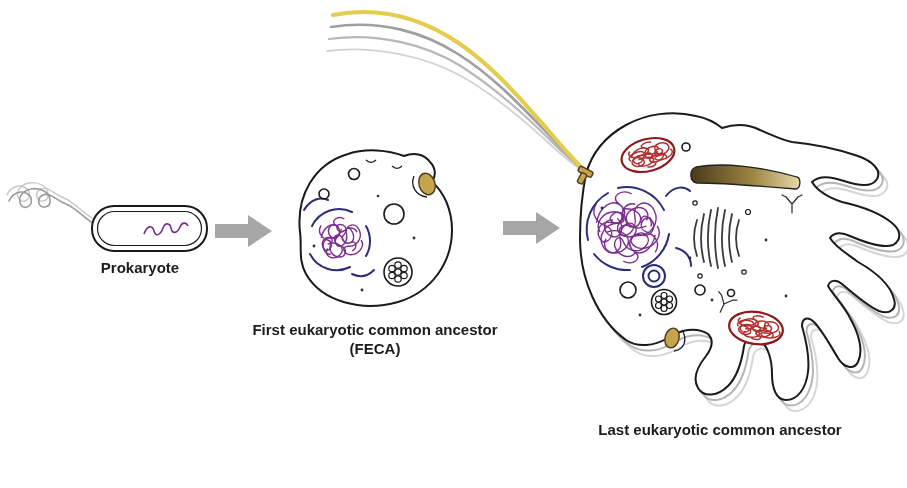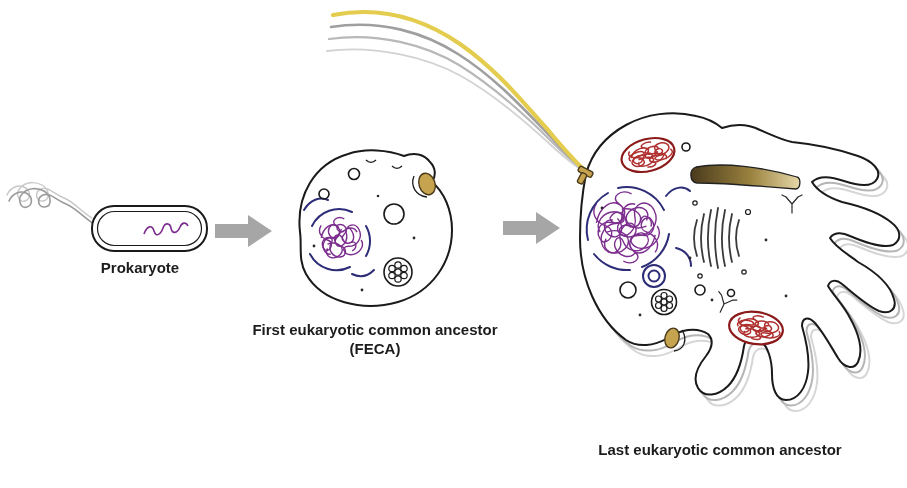--- a/index.html
+++ b/index.html
@@ -199,17 +199,17 @@
   </g>
 </svg>
 
 <div class="label" style="left:222px;top:320px;width:306px;">
   <div>First eukaryotic common ancestor</div>
   <div>(FECA)</div>
 </div>
 
 <div class="label" style="left:60px;top:258px;width:160px;">Prokaryote</div>
 
-<div class="label" style="left:565px;top:440px;width:310px;">
+<div class="label" style="left:565px;top:420px;width:310px;">
   <div>Last eukaryotic common ancestor</div>
 </div>
 
 </div>
 
 </body></html>

